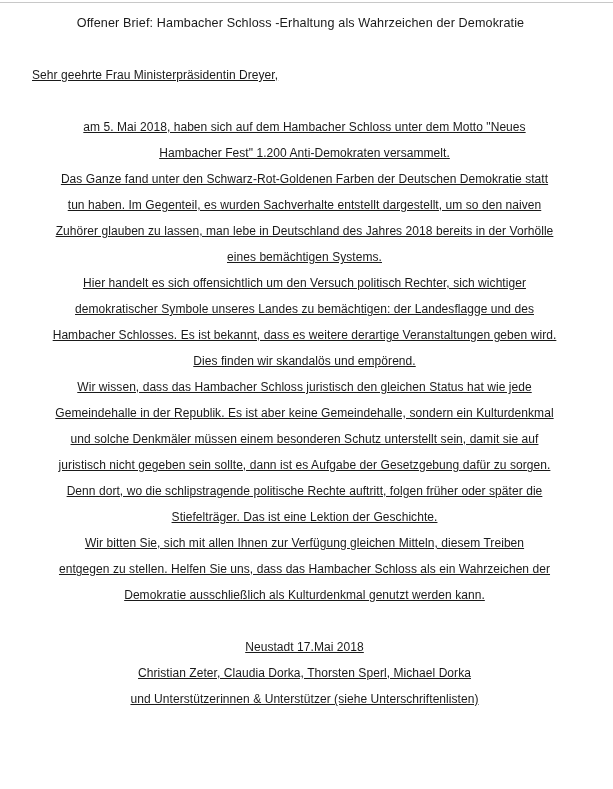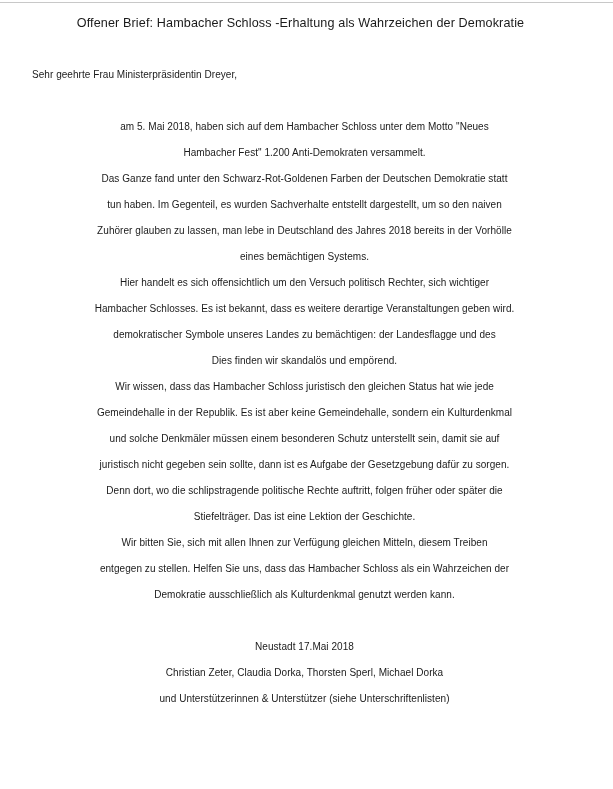--- a/index.html
+++ b/index.html
@@ -47,25 +47,26 @@
   }
   .spacer-line {
     height: 26px;
   }
   .para {
     margin: 0;
     padding: 0;
     text-align: center;
   }
   .line {
-    font-size: 10px;
+    font-size: 12px;
     line-height: 26px;
     height: 26px;
     white-space: nowrap;
     letter-spacing: 0.005em;
+    text-decoration: underline;
   }
 </style>
 </head>
 <body>
 
 <div class="page">
 
   <div class="top-rule"></div>
 
   <div class="doc-body">
@@ -79,22 +80,22 @@
     <div class="spacer-line"></div>
 
     <div class="para">
       <div class="line">am 5. Mai 2018, haben sich auf dem Hambacher Schloss unter dem Motto "Neues</div>
       <div class="line">Hambacher Fest" 1.200 Anti-Demokraten versammelt.</div>
       <div class="line">Das Ganze fand unter den Schwarz-Rot-Goldenen Farben der Deutschen Demokratie statt</div>
       <div class="line">tun haben. Im Gegenteil, es wurden Sachverhalte entstellt dargestellt, um so den naiven</div>
       <div class="line">Zuhörer glauben zu lassen, man lebe in Deutschland des Jahres 2018 bereits in der Vorhölle</div>
       <div class="line">eines bemächtigen Systems.</div>
       <div class="line">Hier handelt es sich offensichtlich um den Versuch politisch Rechter, sich wichtiger</div>
+      <div class="line">demokratischer Symbole unseres Landes zu bemächtigen: der Landesflagge und des</div>
       <div class="line">Hambacher Schlosses. Es ist bekannt, dass es weitere derartige Veranstaltungen geben wird.</div>
-      <div class="line">demokratischer Symbole unseres Landes zu bemächtigen: der Landesflagge und des</div>
       <div class="line">Dies finden wir skandalös und empörend.</div>
       <div class="line">Wir wissen, dass das Hambacher Schloss juristisch den gleichen Status hat wie jede</div>
       <div class="line">Gemeindehalle in der Republik. Es ist aber keine Gemeindehalle, sondern ein Kulturdenkmal</div>
       <div class="line">und solche Denkmäler müssen einem besonderen Schutz unterstellt sein, damit sie auf</div>
       <div class="line">juristisch nicht gegeben sein sollte, dann ist es Aufgabe der Gesetzgebung dafür zu sorgen.</div>
       <div class="line">Denn dort, wo die schlipstragende politische Rechte auftritt, folgen früher oder später die</div>
       <div class="line">Stiefelträger. Das ist eine Lektion der Geschichte.</div>
       <div class="line">Wir bitten Sie, sich mit allen Ihnen zur Verfügung gleichen Mitteln, diesem Treiben</div>
       <div class="line">entgegen zu stellen. Helfen Sie uns, dass das Hambacher Schloss als ein Wahrzeichen der</div>
       <div class="line">Demokratie ausschließlich als Kulturdenkmal genutzt werden kann.</div>

